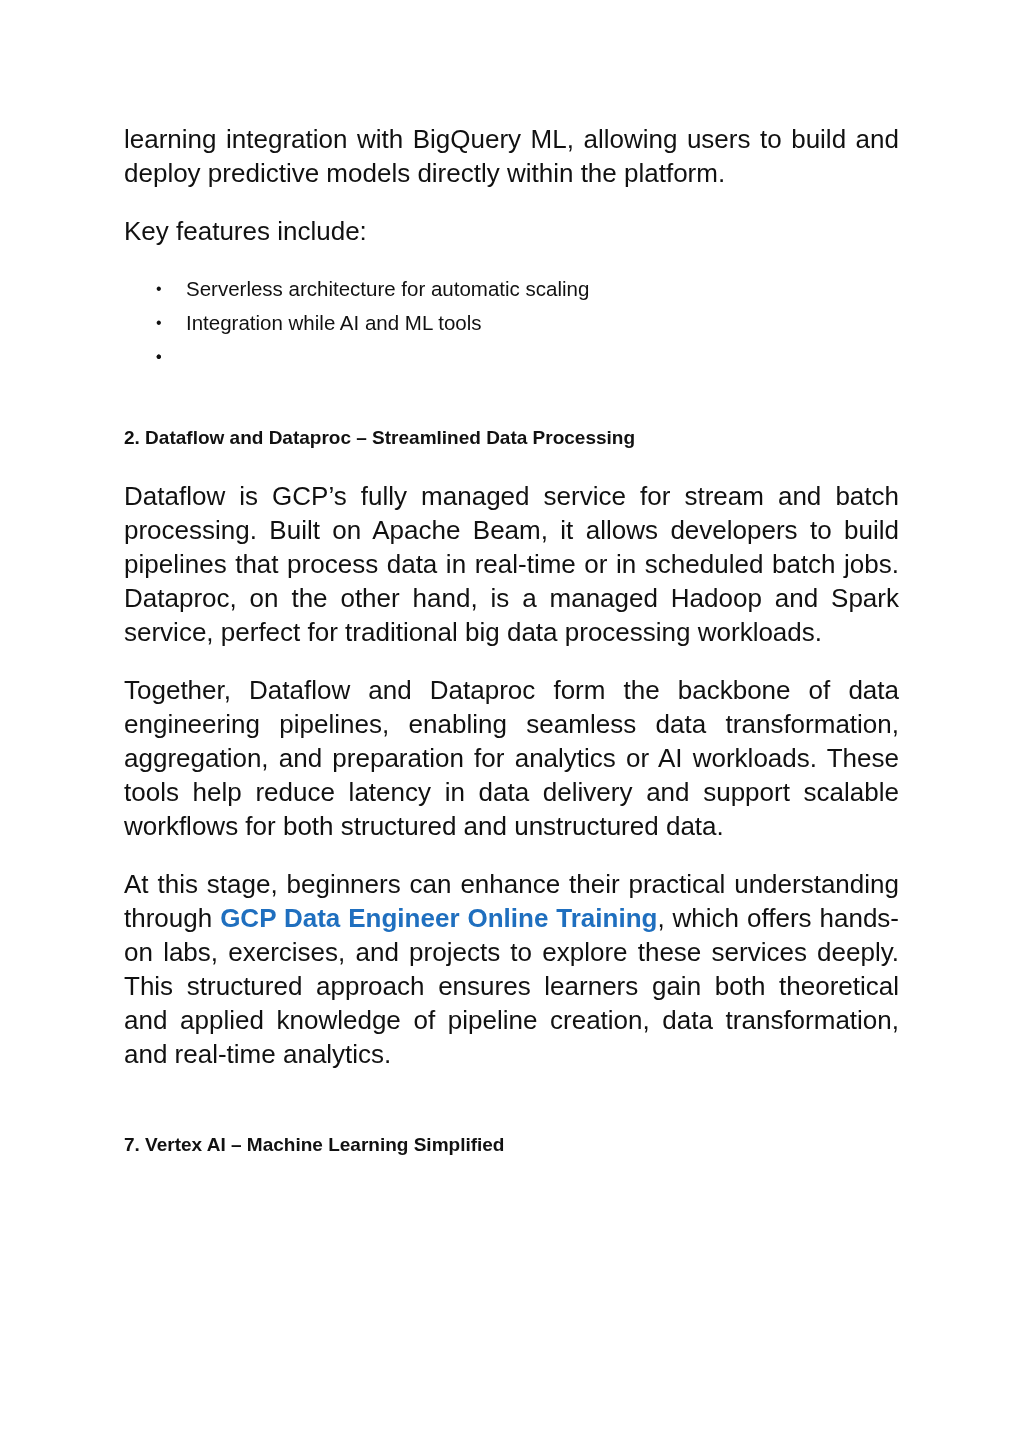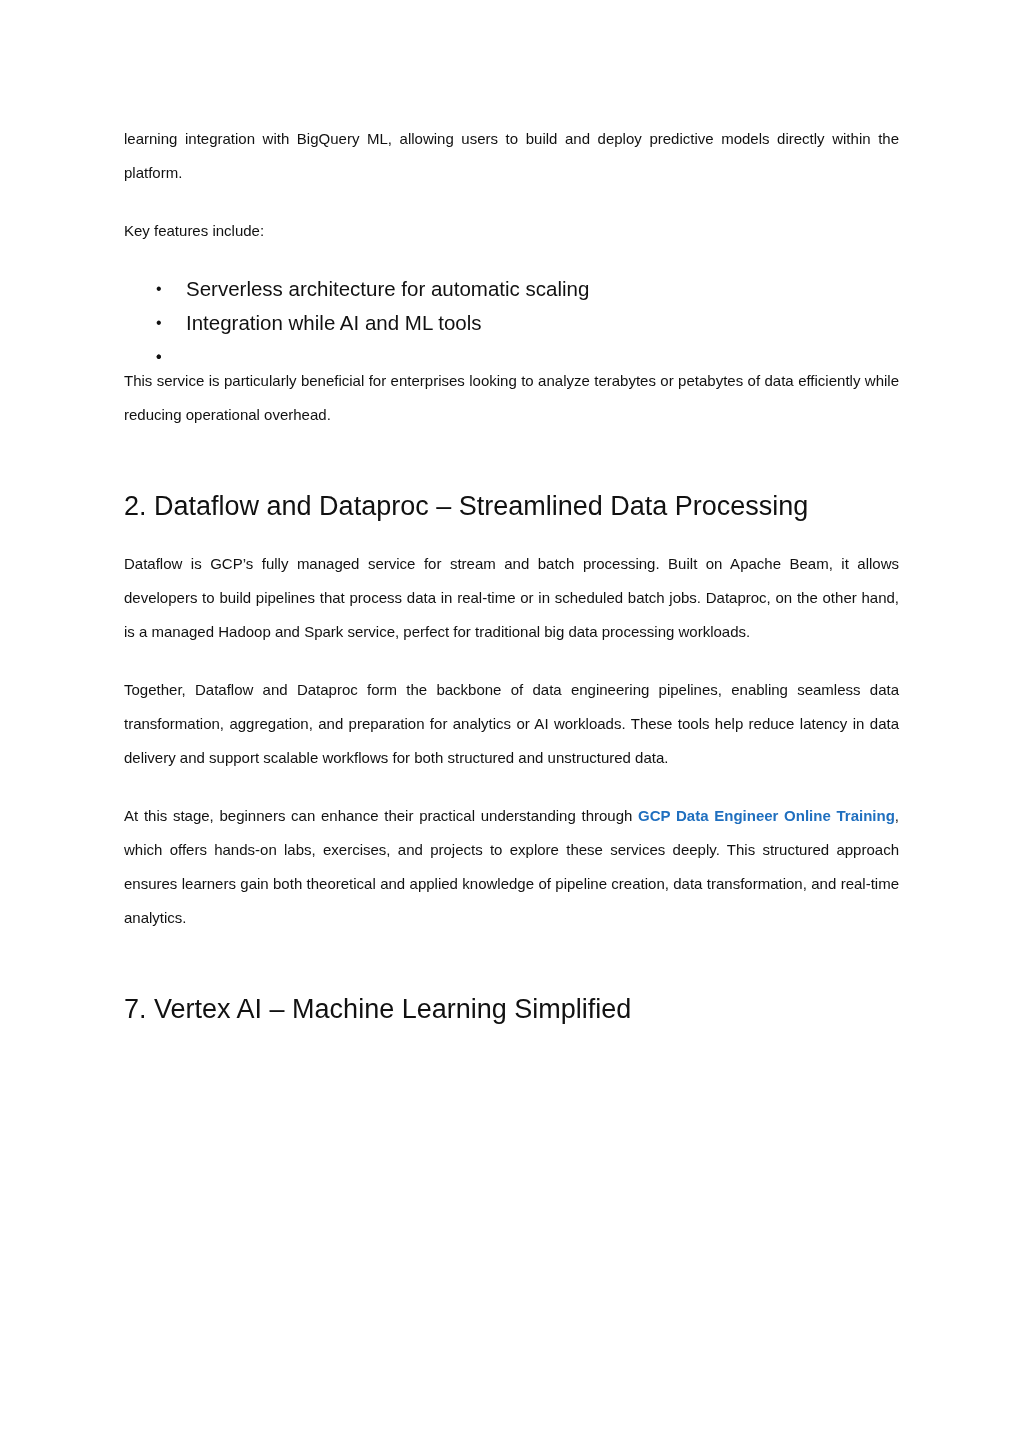--- a/index.html
+++ b/index.html
@@ -1,23 +1,23 @@
 <!DOCTYPE html>
 <html><head>
 <meta charset="utf-8">
 <style>
   html, body { margin:0; padding:0; background:#ffffff; }
   body { width:1023px; height:1447px; position:relative; overflow:hidden;
          font-family:"Liberation Sans", sans-serif; color:#111111; }
   .page { position:absolute; left:124px; top:122px; width:775px; }
-  p, .line { margin:0; font-size:15px; line-height:34px; }
+  p, .line { margin:0; font-size:26px; line-height:34px; }
   .just { text-align:justify; text-align-last:left; }
   .gap-s { height:24px; }
   .gap-l { height:57px; }
-  h2 { margin:0; font-size:27px; line-height:34px; font-weight:normal; }
+  h2 { margin:0; font-size:19px; line-height:34px; font-weight:bold; }
   ul { margin:0; padding:0; list-style:none; }
   ul li { position:relative; padding-left:62px; font-size:20.5px; line-height:34px; }
   ul li .bullet { position:absolute; left:32px; top:0; font-size:16px; }
   .link { color:#1f6fbf; font-weight:bold; text-decoration:none; }
 </style>
 </head>
 <body>
 
 <div class="page">
 
@@ -25,21 +25,20 @@
   <div class="gap-s"></div>
   <p>Key features include:</p>
   <div class="gap-s"></div>
   <ul>
     <li><span class="bullet">•</span><span>Serverless architecture for automatic scaling</span></li>
     <li><span class="bullet">•</span><span>Integration while AI and ML tools</span></li>
     <li><span class="bullet">•</span></li>
     <li><span class="bullet">•</span></li>
   </ul>
   <div class="gap-s"></div>
-  <p class="just">This service is particularly beneficial for enterprises looking to analyze terabytes or petabytes of data efficiently while reducing operational overhead.</p>
 
   <div class="gap-l"></div>
   <h2>2. Dataflow and Dataproc – Streamlined Data Processing</h2>
   <div class="gap-s"></div>
   <p class="just">Dataflow is GCP’s fully managed service for stream and batch processing. Built on Apache Beam, it allows developers to build pipelines that process data in real-time or in scheduled batch jobs. Dataproc, on the other hand, is a managed Hadoop and Spark service, perfect for traditional big data processing workloads.</p>
   <div class="gap-s"></div>
   <p class="just">Together, Dataflow and Dataproc form the backbone of data engineering pipelines, enabling seamless data transformation, aggregation, and preparation for analytics or AI workloads. These tools help reduce latency in data delivery and support scalable workflows for both structured and unstructured data.</p>
   <div class="gap-s"></div>
   <p class="just"><span>At this stage, beginners can enhance their practical understanding through </span><a class="link">GCP Data Engineer Online Training</a><span>, which offers hands-on labs, exercises, and projects to explore these services deeply. This structured approach ensures learners gain both theoretical and applied knowledge of pipeline creation, data transformation, and real-time analytics.</span></p>
 

